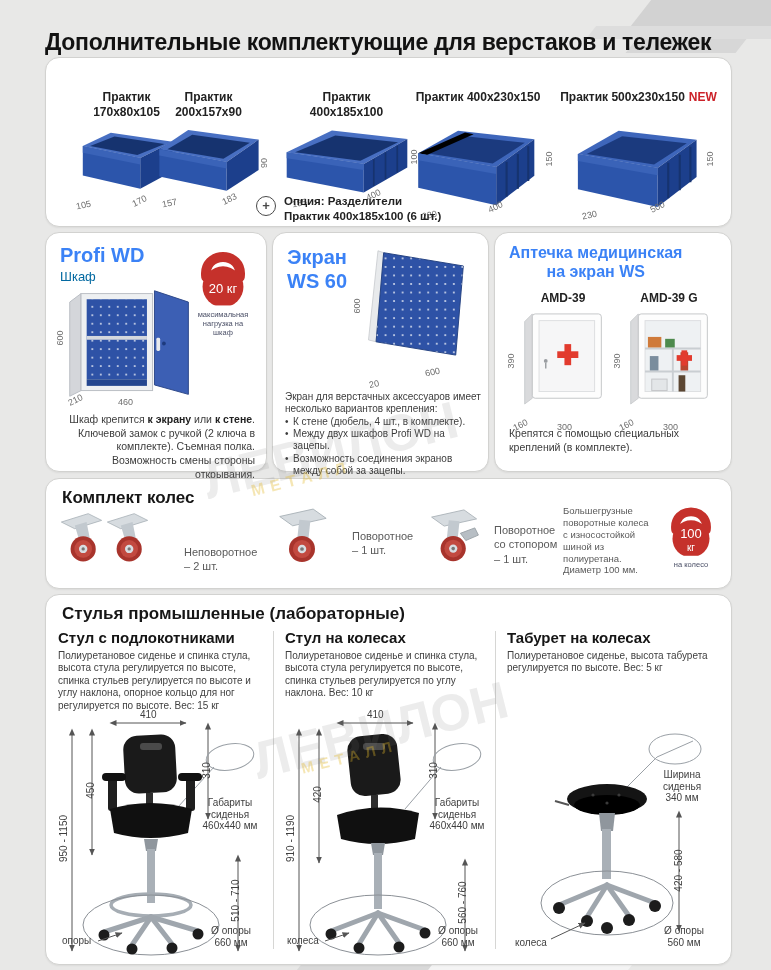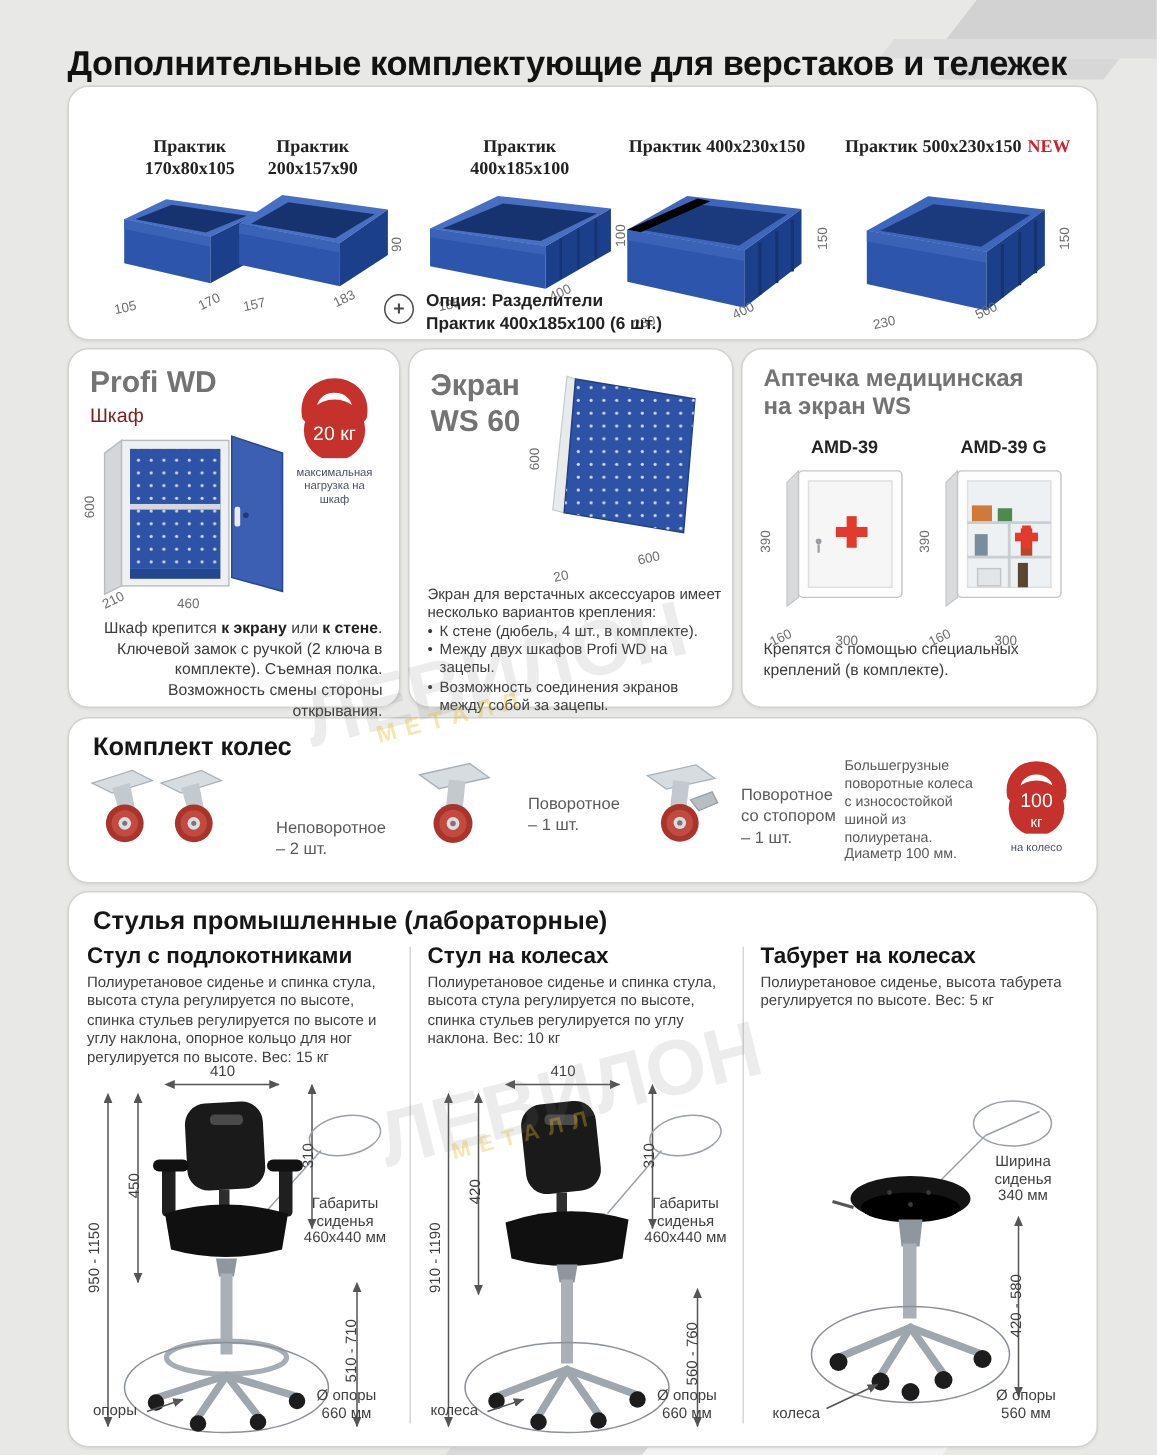--- a/index.html
+++ b/index.html
@@ -14,42 +14,42 @@
   .card{
     position:absolute;background:#fff;border:1px solid #d2d2d0;
     border-radius:14px;z-index:2;box-shadow:0 1px 2px rgba(0,0,0,.06);
   }
   .page-title{
     position:absolute;left:45px;top:14px;width:700px;z-index:2;
     font-size:23px;font-weight:bold;letter-spacing:-0.3px;color:#121212;
   }
   .card-title{position:absolute;left:16px;top:9px;font-size:17px;font-weight:bold;color:#161616;}
   .bin-block{position:absolute;text-align:center;}
-  .bin-name{font-size:12px;font-weight:bold;line-height:1.25;color:#222;min-height:30px;font-family:Liberation Serif, serif;}
+  .bin-name{font-size:12px;font-weight:bold;line-height:1.25;color:#222;min-height:30px;}
   .bin-name .new{color:#cc2229;margin-left:4px;}
   .bin-art{position:relative;margin-top:2px;}
   .dim{position:absolute;font-size:9px;color:#6e6e6e;white-space:nowrap;}
   .rot{transform:rotate(-90deg);}
   .slant{transform:rotate(-26deg);}
   .slant2{transform:rotate(-12deg);}
   .option-row{position:absolute;left:210px;top:136px;display:flex;align-items:flex-start;gap:8px;}
   .plus-icon{
     width:18px;height:18px;border:1.6px solid #4a4a4a;border-radius:50%;
     font-size:13px;font-weight:bold;color:#4a4a4a;line-height:17px;text-align:center;margin-top:2px;
     background:#fff;
   }
   .option-text{font-size:11.5px;font-weight:bold;line-height:1.3;color:#222;text-align:left;}
   .kettlebell{position:absolute;text-align:center;}
   .kb-wrap{position:relative;}
   .kb-label{
     position:absolute;left:0;right:0;color:#fff;font-weight:normal;text-align:center;
   }
   .kb-caption{font-size:7.5px;line-height:1.2;color:#4a4f66;margin-top:1px;}
-  .sec-title-lg{position:absolute;font-size:20px;font-weight:bold;line-height:1.2;color:#737373;}
-  .sec-sub{position:absolute;font-size:13px;color:#7f1d1d;}
+  .sec-title-lg{position:absolute;font-size:20px;font-weight:bold;line-height:1.2;color:#3b82f6;text-align:center;}
+  .sec-sub{position:absolute;font-size:13px;color:#0369a1;}
   .body-text{position:absolute;font-size:10.5px;line-height:1.3;color:#3c3c3c;}
   .body-text b{color:#222;}
   .bullet-list{position:absolute;font-size:10px;line-height:1.18;color:#3c3c3c;}
   .bullet{padding-left:8px;position:relative;margin-top:1px;}
   .bullet::before{content:"•";position:absolute;left:0;}
   .aid-item{position:absolute;text-align:center;}
   .aid-name{font-size:12px;font-weight:bold;color:#222;}
   .wheel-label{position:absolute;font-size:11px;line-height:1.3;color:#5a5a5a;}
   .wheels-desc{position:absolute;font-size:9.5px;line-height:1.25;color:#5a5a5a;}
   .chair-col{position:absolute;top:34px;}

